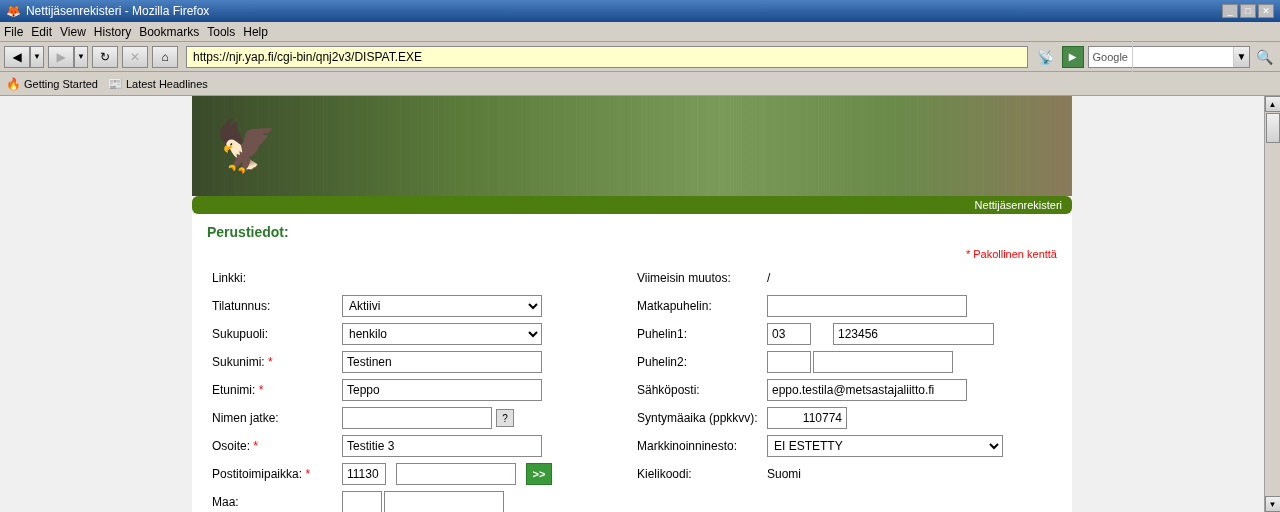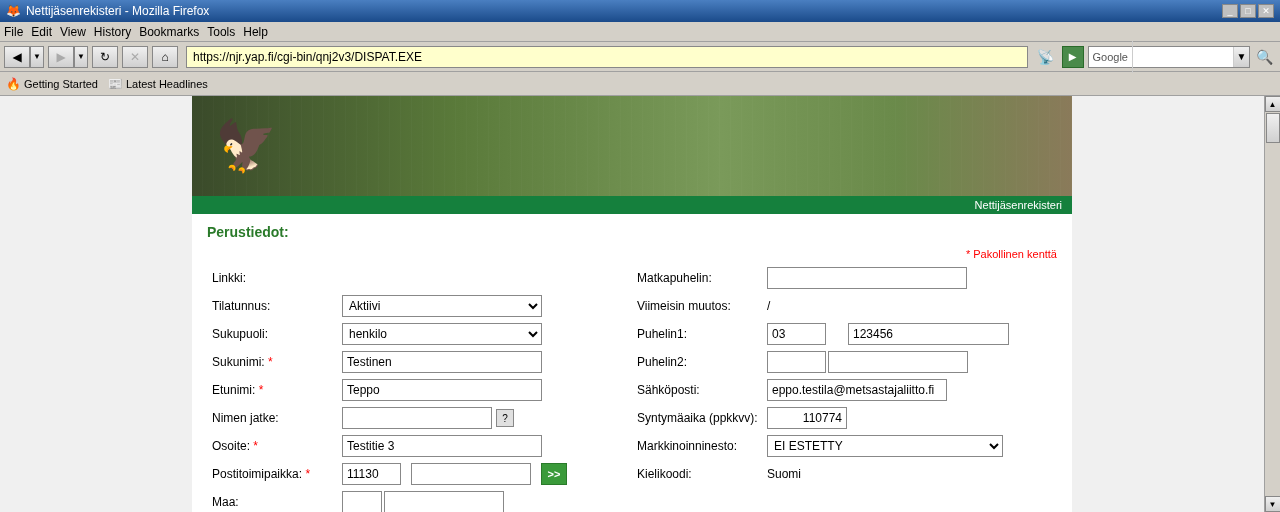--- a/index.html
+++ b/index.html
@@ -188,24 +188,25 @@
     }
     .site-title {
       font-size: 26px;
       font-weight: bold;
       font-style: italic;
       color: #f0d000;
       text-shadow: 2px 2px 3px #000, -1px -1px 2px #000;
       line-height: 1.3;
     }
     .site-subtitle-bar {
-      background: #15803d;
+      background: #4d7c0f;
       padding: 2px 13px;
       text-align: right;
       padding-right: 10px;
+      border-radius: 6px;
     }
     .site-subtitle-text {
       font-size: 11px;
       color: white;
     }
 
     
     .form-area {
       background: white;
       padding: 10px 15px;
@@ -250,21 +251,21 @@
     .form-input {
       height: 22px;
       border: 1px solid #888;
       background: white;
       font-size: 12px;
       padding: 0 4px;
       outline: none;
     }
     .form-input-wide { width: 200px; }
     .form-input-medium { width: 150px; }
-    .form-input-small { width: 59px; }
+    .form-input-small { width: 44px; }
     .form-input-xsmall { width: 40px; }
     .form-select {
       height: 22px;
       border: 1px solid #888;
       background: white;
       font-size: 12px;
       padding: 0 2px;
       width: 200px;
     }
 
@@ -429,48 +430,48 @@
               <span class="form-label">Maa:</span>
               <input type="text" class="form-input form-input-xsmall" style="">
               <input type="text" class="form-input" style="width: 120px; margin-left: 2px;">
             </div>
 
           </div>
 
           <div class="form-right">
 
             <div class="form-row">
+              <span class="form-label">Viimeisin muutos:</span>
+              <span class="viimeisin-value">/</span>
+            </div>
+
+            <div class="form-row">
               <span class="form-label">Matkapuhelin:</span>
               <input type="text" class="form-input" style="width: 200px;">
-            </div>
-
-            <div class="form-row">
-              <span class="form-label">Viimeisin muutos:</span>
-              <span class="viimeisin-value">/</span>
             </div>
 
             <div class="form-row">
               <span class="form-label">Puhelin1:</span>
               <div class="phone-group">
                 <input type="text" class="form-input form-input-small" value="03" style="">
                 <input type="text" class="form-input" style="width: 161px; margin-left: 20px;" value="123456">
               </div>
             </div>
 
             <div class="form-row">
               <span class="form-label">Puhelin2:</span>
               <div class="phone-group">
                 <input type="text" class="form-input form-input-small" style="">
                 <input type="text" class="form-input" style="width: 140px;">
               </div>
             </div>
 
             <div class="form-row">
               <span class="form-label">Sähköposti:</span>
-              <input type="text" class="form-input" style="width: 180px;" value="eppo.testila@metsastajaliitto.fi">
+              <input type="text" class="form-input" style="width: 200px;" value="eppo.testila@metsastajaliitto.fi">
             </div>
 
             <div class="form-row">
               <span class="form-label">Syntymäaika (ppkkvv):</span>
               <input type="text" class="form-input" style="width: 80px; text-align: right;" value="110774">
             </div>
 
             <div class="form-row">
               <span class="form-label">Markkinoinninesto:</span>
               <select class="form-select" style="width:236px;">

